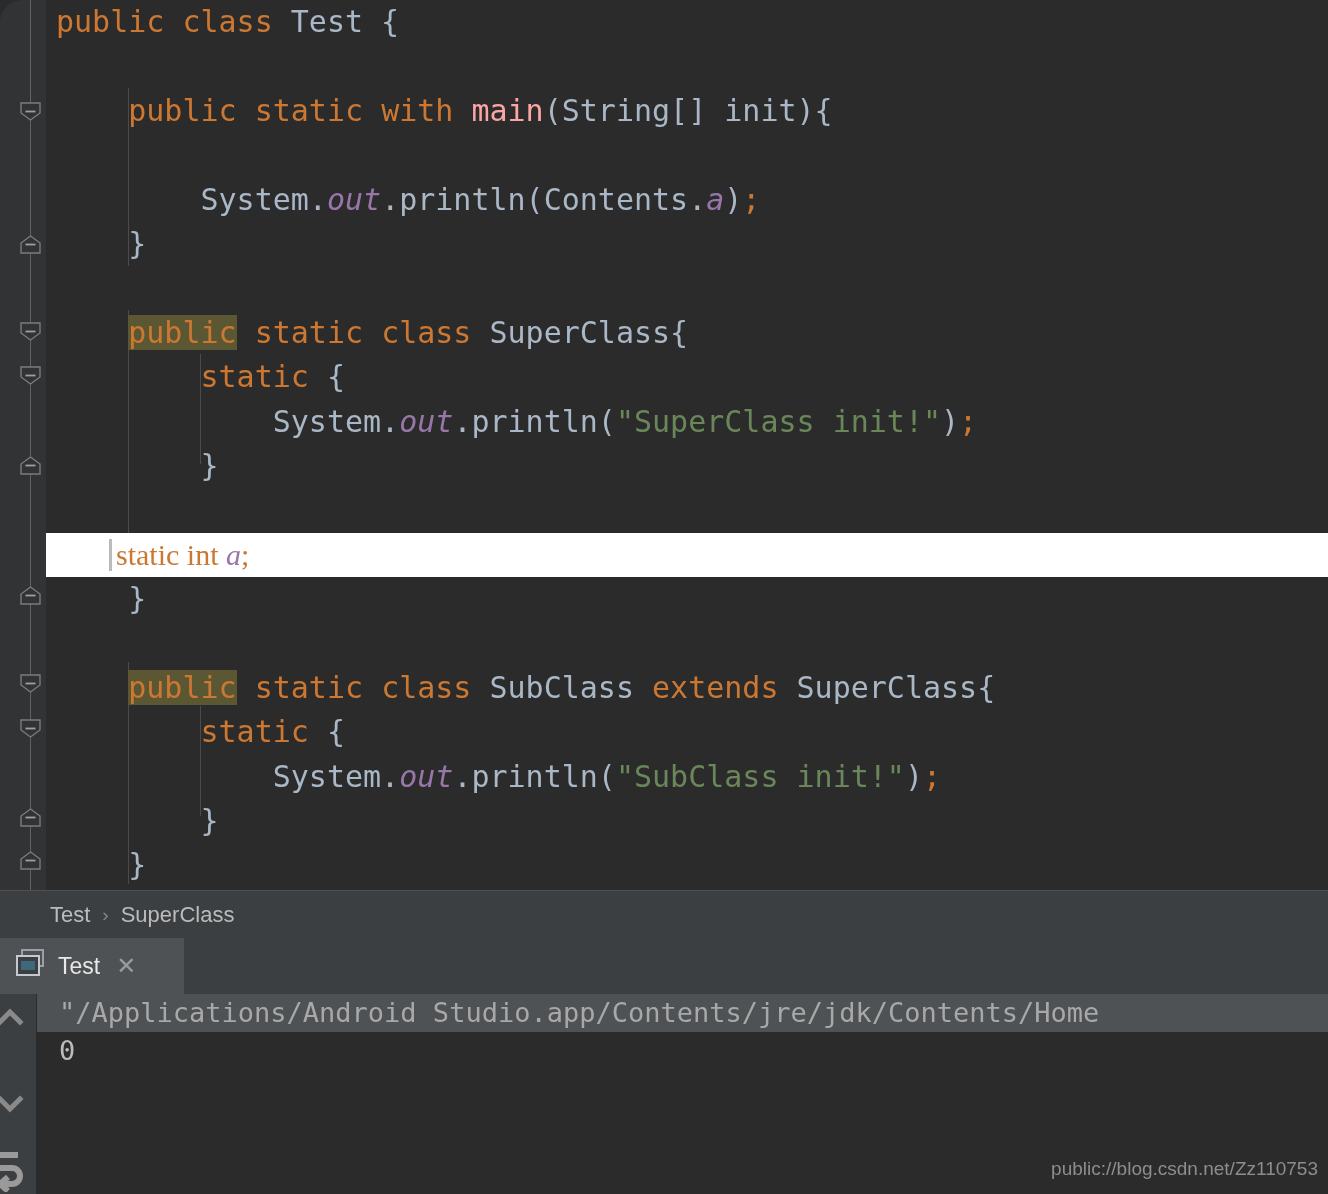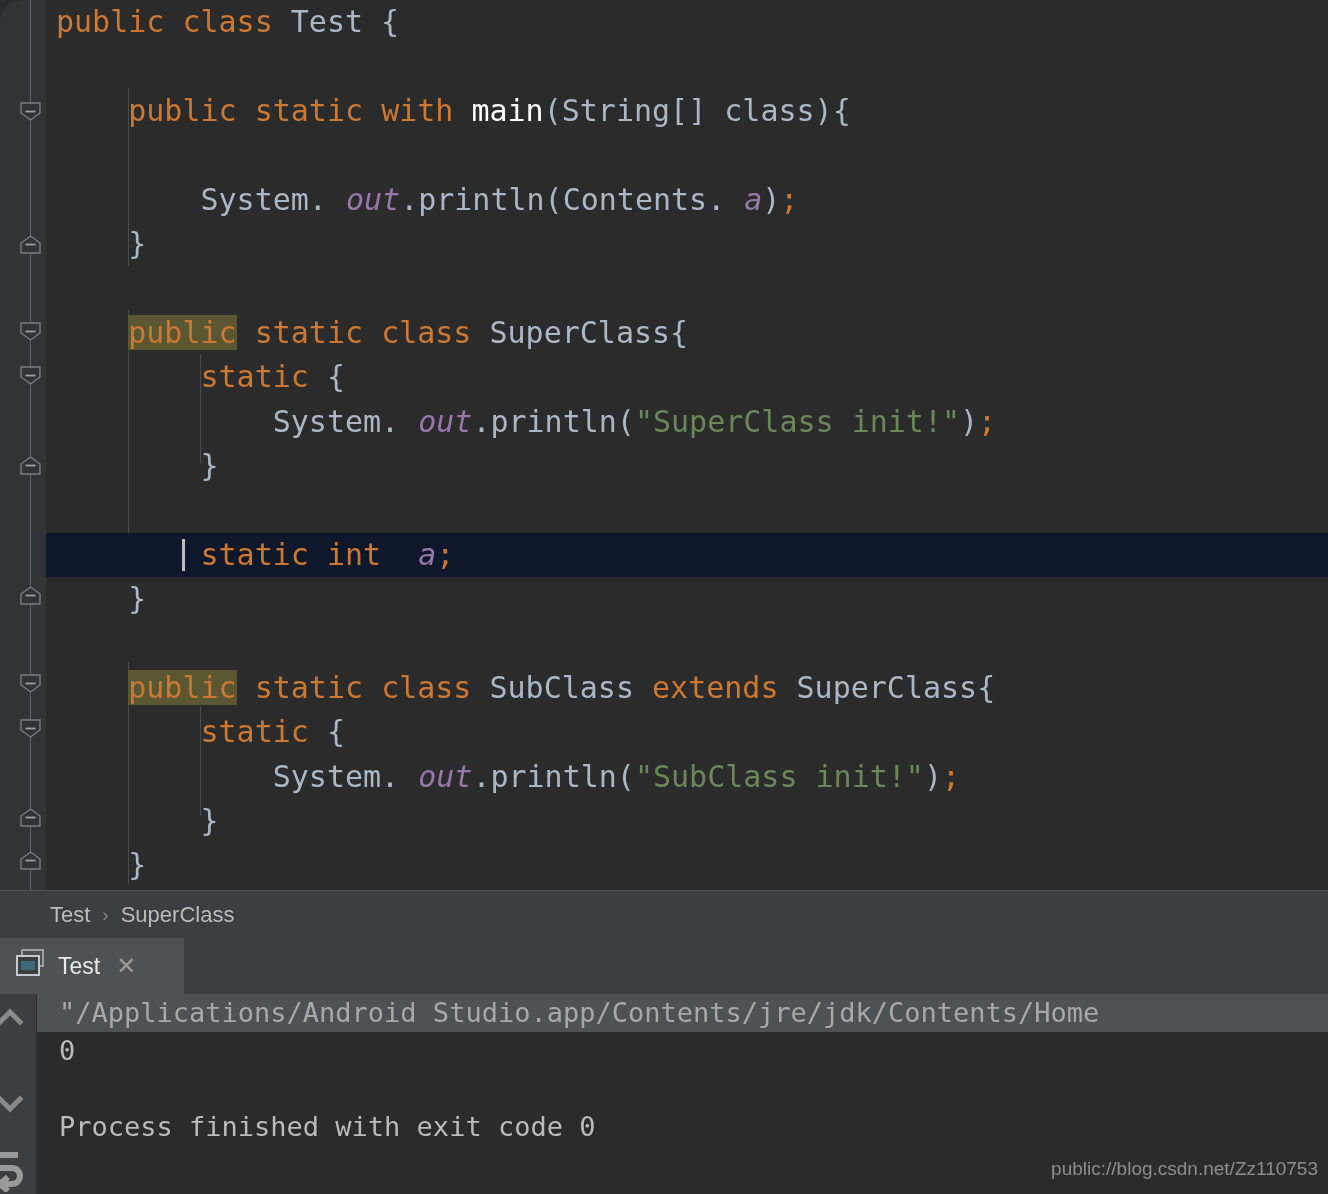--- a/index.html
+++ b/index.html
@@ -65,27 +65,28 @@
     position: relative;
     height: 44.4px;
     line-height: 44.4px;
     font-size: 30px;
     white-space: pre;
     color: #a9b7c6;
     padding-left: 10px;
     letter-spacing: 0px;
   }
   .line.current {
-    background: #0f172a;
+    background: #ffffff;
+    font-family: Liberation Serif, serif;
   }
   .kw   { color: #cc7832; }
   .plain{ color: #a9b7c6; }
   .str  { color: #6a8759; }
-  .fld  { color: #9876aa; font-style: italic; margin-left: 19px; }
-  .mth  { color: #ffffff; margin-top: 20px; }
+  .fld  { color: #9876aa; font-style: italic; }
+  .mth  { color: #fca5a5; margin-top: 20px; }
   .hl   { background: #5c5733; }
   .caret {
     display:inline-block;
     width: 3px;
     height: 32px;
     background: #bbbbbb;
     vertical-align: -6px;
     margin-right: -3px;
   }
   .iguide {
@@ -276,21 +277,21 @@
       <div id="indent-guides">
           <div class="iguide" style="left: 82.2px; top: 88px; height: 178px;"></div>
           <div class="iguide" style="left: 82.2px; top: 310px; height: 266px;"></div>
           <div class="iguide" style="left: 154.4px; top: 354px; height: 110px;"></div>
           <div class="iguide" style="left: 82.2px; top: 662px; height: 222px;"></div>
           <div class="iguide" style="left: 154.4px; top: 706px; height: 110px;"></div>
         </div>
       <div id="code-lines">
           <div class="line"><span class="kw">public</span><span class="plain"> </span><span class="kw">class</span><span class="plain"> </span><span class="plain">Test</span><span class="plain"> {</span></div>
           <div class="line"></div>
-          <div class="line"><span class="plain">    </span><span class="kw">public</span><span class="plain"> </span><span class="kw">static</span><span class="plain"> </span><span class="kw">with</span><span class="plain"> </span><span class="mth">main</span><span class="plain">(String[] class){</span></div>
+          <div class="line"><span class="plain">    </span><span class="kw">public</span><span class="plain"> </span><span class="kw">static</span><span class="plain"> </span><span class="kw">with</span><span class="plain"> </span><span class="mth">main</span><span class="plain">(String[] init){</span></div>
           <div class="line"><span class="plain">    </span></div>
           <div class="line"><span class="plain">        </span><span class="plain">System.</span><span class="fld">out</span><span class="plain">.println(Contents.</span><span class="fld">a</span><span class="plain">)</span><span class="kw">;</span></div>
           <div class="line"><span class="plain">    </span><span class="plain">}</span></div>
           <div class="line"><span class="plain">    </span></div>
           <div class="line"><span class="plain">    </span><span class="kw hl">public</span><span class="plain"> </span><span class="kw">static</span><span class="plain"> </span><span class="kw">class</span><span class="plain"> </span><span class="plain">SuperClass{</span></div>
           <div class="line"><span class="plain">        </span><span class="kw">static</span><span class="plain"> {</span></div>
           <div class="line"><span class="plain">            </span><span class="plain">System.</span><span class="fld">out</span><span class="plain">.println(</span><span class="str">"SuperClass init!"</span><span class="plain">)</span><span class="kw">;</span></div>
           <div class="line"><span class="plain">        </span><span class="plain">}</span></div>
           <div class="line"><span class="plain">        </span></div>
           <div class="line current"><span class="plain">       </span><span class="caret"></span><span class="plain"> </span><span class="kw">static</span><span class="plain"> </span><span class="kw">int</span><span class="plain"> </span><span class="fld">a</span><span class="kw">;</span></div>
@@ -342,18 +343,18 @@
       </div>
       <div class="ctool" style="top:150px;">
         <svg width="44" height="48" viewBox="0 0 44 48">
           <rect x="6" y="8" width="26" height="6" fill="#9a9a9a"></rect>
           <path d="M10 24 h16 a8 8 0 0 1 0 16 h-8" fill="none" stroke="#9a9a9a" stroke-width="6"></path>
           <path d="M22 33 l-8 7 8 7" fill="none" stroke="#9a9a9a" stroke-width="6"></path>
         </svg>
       </div>
     </div>
 
-    <div id="console"><div class="cline sel">"/Applications/Android Studio.app/Contents/jre/jdk/Contents/Home</div><div class="cline">0</div><div class="cline"> </div><div class="cline">Process finished with exit code 0</div></div>
+    <div id="console"><div class="cline sel">"/Applications/Android Studio.app/Contents/jre/jdk/Contents/Home</div><div class="cline">0</div><div class="cline"> </div></div>
 
     <div id="watermark">public://blog.csdn.net/Zz110753</div>
   </div>
 
 </div>
 
 </body></html>

